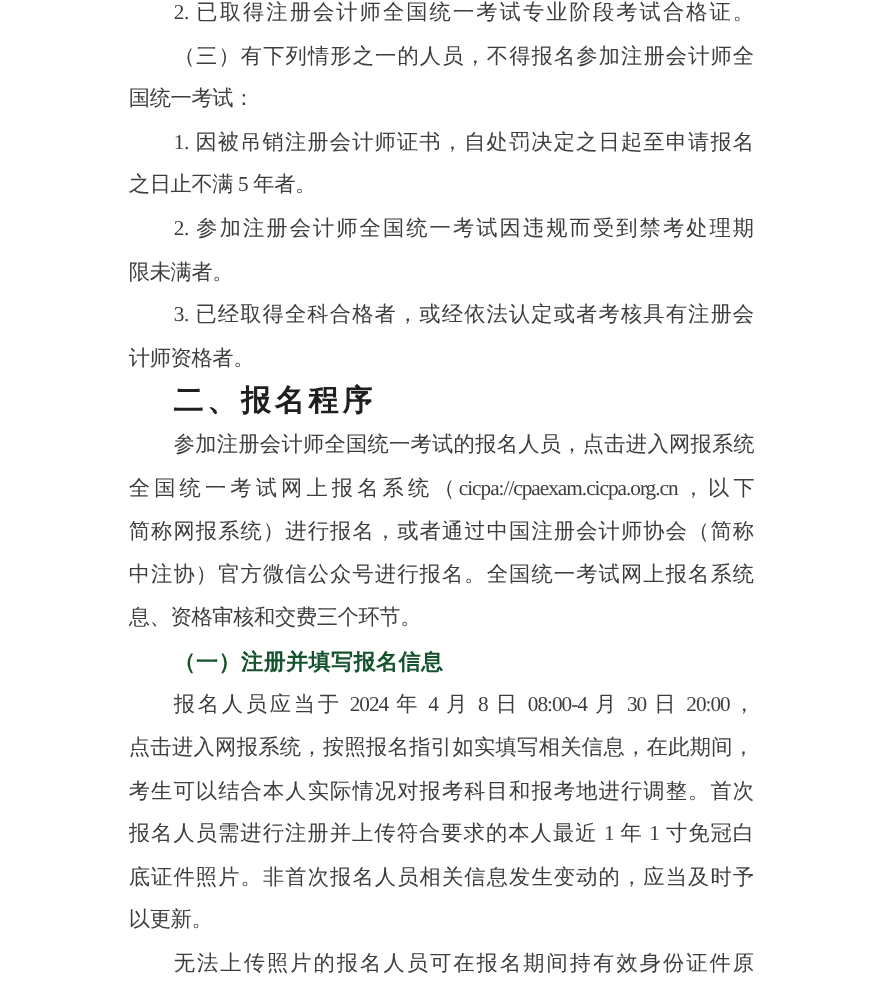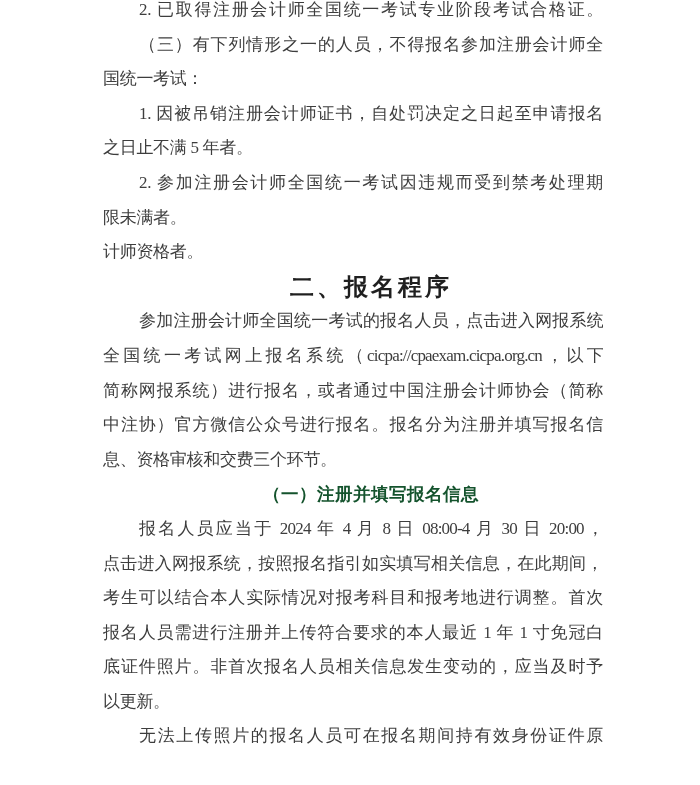--- a/index.html
+++ b/index.html
@@ -31,21 +31,21 @@
   .line {
     height: 34.6px;
     line-height: 34.6px;
     overflow: hidden;
     font-size: 17px;
     letter-spacing: -0.3px;
     color: #3d3d3d;
     text-align: left;
     white-space: normal;
   }
-  .indent { text-indent: 36px; text-align: center; }
+  .indent { text-indent: 36px; }
   .just {
     text-align: justify;
     text-align-last: justify;
     text-justify: inter-character;
   }
   .tight { letter-spacing: -0.8px; }
   .heading {
     font-family: "Liberation Sans", "DejaVu Sans", sans-serif;
     font-weight: 700;
     font-size: 24px;
@@ -64,26 +64,27 @@
 
 <div class="page">
   <div class="doc">
     <div class="line indent just">2. 已取得注册会计师全国统一考试专业阶段考试合格证。</div>
     <div class="line indent just">（三）有下列情形之一的人员，不得报名参加注册会计师全</div>
     <div class="line">国统一考试：</div>
     <div class="line indent just">1. 因被吊销注册会计师证书，自处罚决定之日起至申请报名</div>
     <div class="line">之日止不满 5 年者。</div>
     <div class="line indent just">2. 参加注册会计师全国统一考试因违规而受到禁考处理期</div>
     <div class="line">限未满者。</div>
+    <div class="line indent just">3. 已经取得全科合格者，或经依法认定或者考核具有注册会</div>
     <div class="line">计师资格者。</div>
     <div class="line heading indent">二、报名程序</div>
     <div class="line indent just tight">参加注册会计师全国统一考试的报名人员，点击进入网报系统</div>
     <div class="line just tight">全国统一考试网上报名系统（cicpa://cpaexam.cicpa.org.cn，以下</div>
     <div class="line just">简称网报系统）进行报名，或者通过中国注册会计师协会（简称</div>
-    <div class="line just">中注协）官方微信公众号进行报名。报名分为注册并填写报名信</div>
+    <div class="line just">中注协）官方微信公众号进行报名。全国统一考试网上报名系统</div>
     <div class="line">息、资格审核和交费三个环节。</div>
     <div class="line subheading indent">（一）注册并填写报名信息</div>
     <div class="line indent just tight">报名人员应当于 2024 年 4 月 8 日 08:00-4 月 30 日 20:00，</div>
     <div class="line just">点击进入网报系统，按照报名指引如实填写相关信息，在此期间，</div>
     <div class="line just">考生可以结合本人实际情况对报考科目和报考地进行调整。首次</div>
     <div class="line just">报名人员需进行注册并上传符合要求的本人最近 1 年 1 寸免冠白</div>
     <div class="line just">底证件照片。非首次报名人员相关信息发生变动的，应当及时予</div>
     <div class="line">以更新。</div>
     <div class="line indent just">无法上传照片的报名人员可在报名期间持有效身份证件原</div>
   </div>

